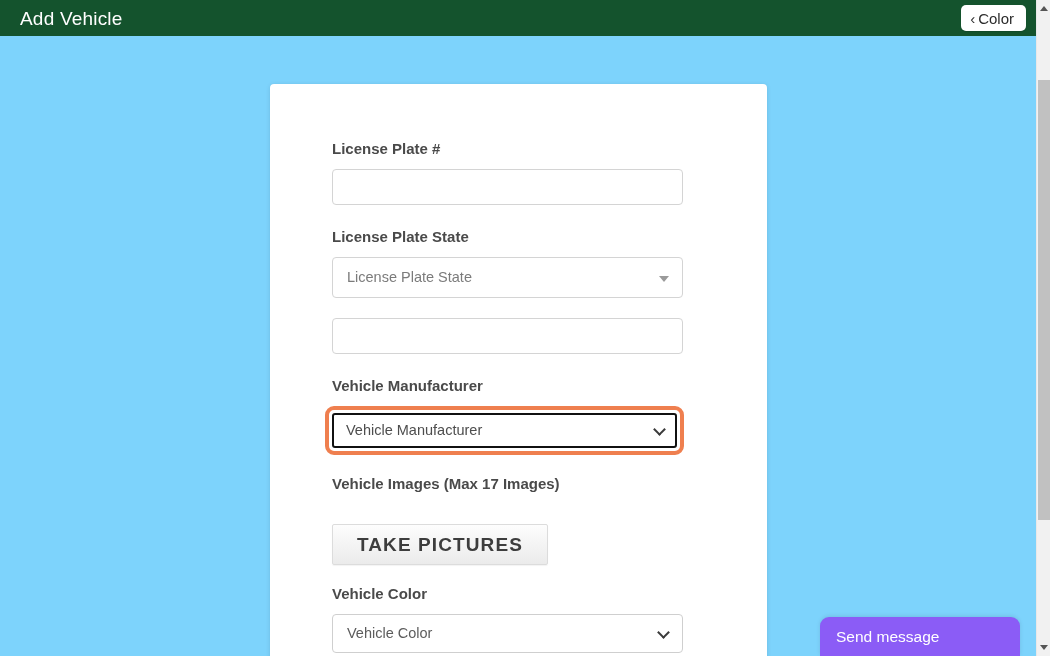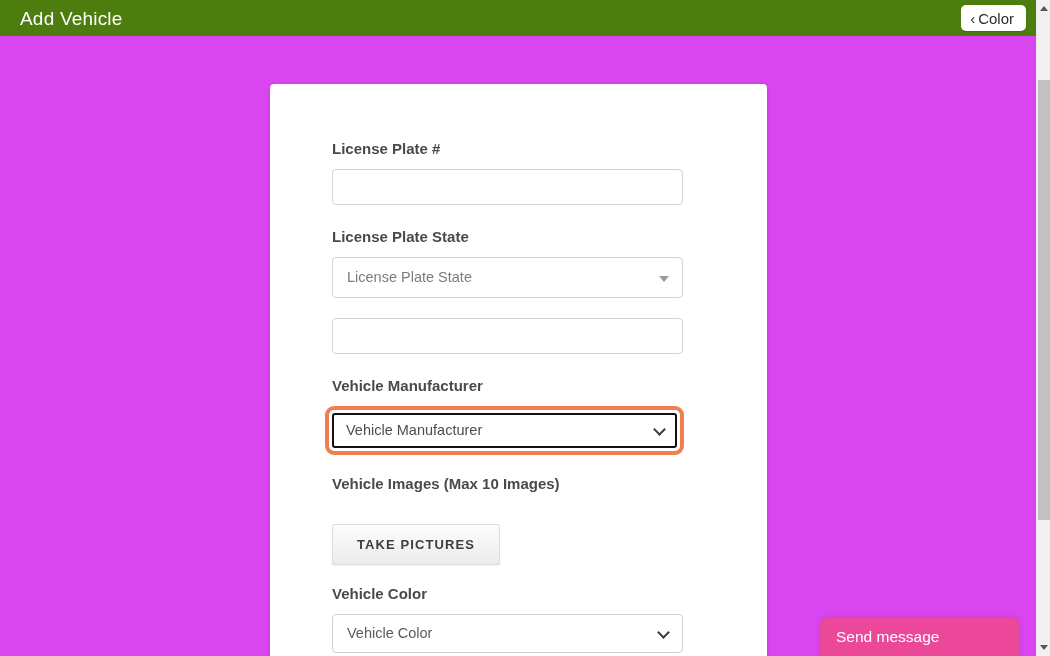--- a/index.html
+++ b/index.html
@@ -29,21 +29,21 @@
     background: #fdfdfd;
     overflow: hidden;
   }
 
   
   .appbar {
     position: absolute;
     left: 0; top: 0;
     width: 1036px;
     height: 36px;
-    background: #4d7c0f;
+    background: #14532d;
     display: flex;
     align-items: center;
     justify-content: space-between;
     padding: 0 10px 0 20px;
   }
   .appbar-title {
     color: #ffffff;
     font-size: 19px;
     font-weight: 400;
     letter-spacing: .2px;
@@ -75,21 +75,21 @@
     line-height: 1;
     white-space: nowrap;
   }
 
   
   .page {
     position: absolute;
     left: 0; top: 36px;
     width: 1036px;
     height: 620px;
-    background: #d946ef;
+    background: #7dd3fc;
   }
   .card {
     position: absolute;
     left: 270px;
     top: 48px;
     width: 497px;
     min-height: 600px;
     background: #ffffff;
     border-radius: 4px;
     box-shadow: 0 1px 5px rgba(0,0,0,.10), 0 0 1px rgba(0,0,0,.06);
@@ -215,38 +215,38 @@
   }
 
   
   .btn-take {
     display: inline-block;
     background: linear-gradient(to bottom, #fdfdfd 0%, #f3f3f3 55%, #ebebeb 100%);
     border: 1px solid #dcdcdc;
     border-radius: 2px;
     height: 41px;
     padding: 0 24px;
-    font-size: 13px;
+    font-size: 19px;
     font-weight: bold;
     letter-spacing: 1.1px;
     color: #3d3d3d;
     cursor: pointer;
     font-family: "Liberation Sans", sans-serif;
     box-shadow: 0 1px 1px rgba(0,0,0,.05);
   }
   .btn-wrap { padding: 20px 0 0 0; }
 
   
   .chat-widget {
     position: absolute;
     left: 820px;
     top: 617px;
     width: 200px;
     height: 39px;
-    background: #ec4899;
+    background: #8b5cf6;
     border-radius: 9px 9px 0 0;
     display: flex;
     align-items: center;
     padding: 0 16px;
     cursor: pointer;
     box-shadow: 0 -1px 4px rgba(0,0,0,.10);
   }
   .chat-label {
     color: #ffffff;
     font-size: 15.5px;
@@ -342,21 +342,21 @@
             <div class="select-focused">
               <span class="sel-text">Vehicle Manufacturer</span>
               <span class="chev"></span>
             </div>
           </div>
         </div>
 
         <div class="spacer-19"></div>
 
         <div class="field">
-          <label class="field-label">Vehicle Images (Max 10 Images)</label>
+          <label class="field-label">Vehicle Images (Max 17 Images)</label>
           <div class="btn-wrap">
             <button class="btn-take">TAKE PICTURES</button>
           </div>
         </div>
 
         <div class="spacer-19"></div>
 
         <div class="field">
           <label class="field-label">Vehicle Color</label>
           <div class="select-native">

